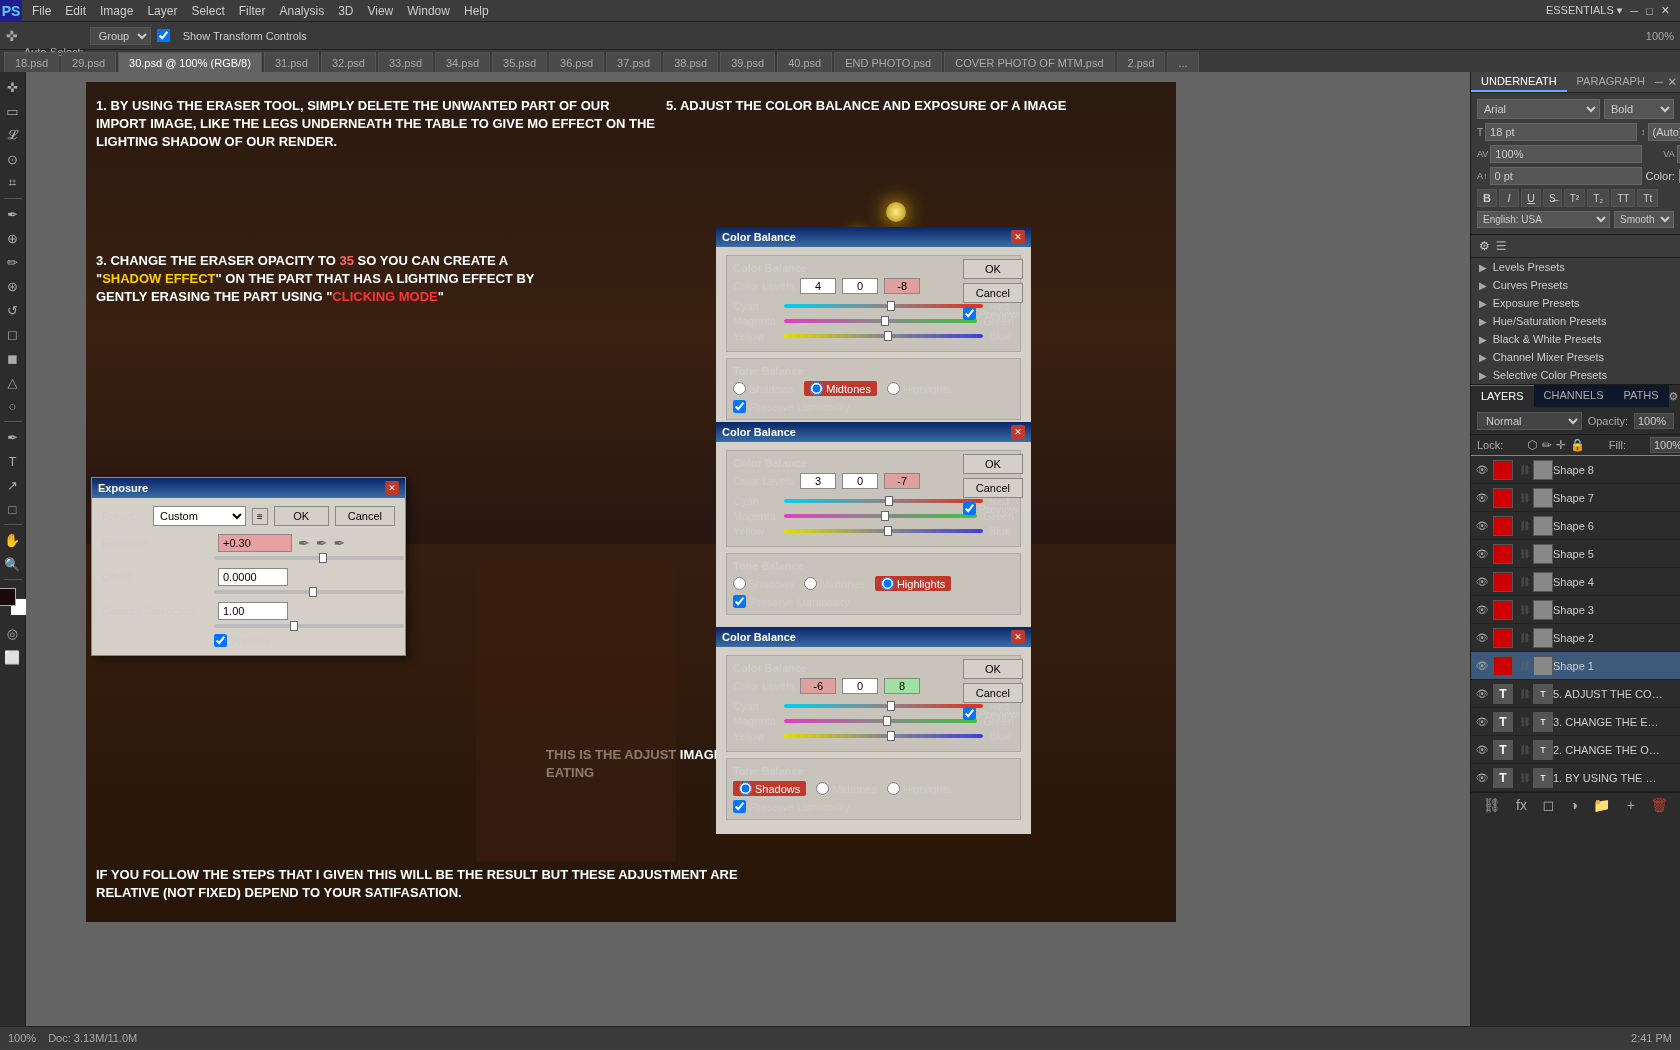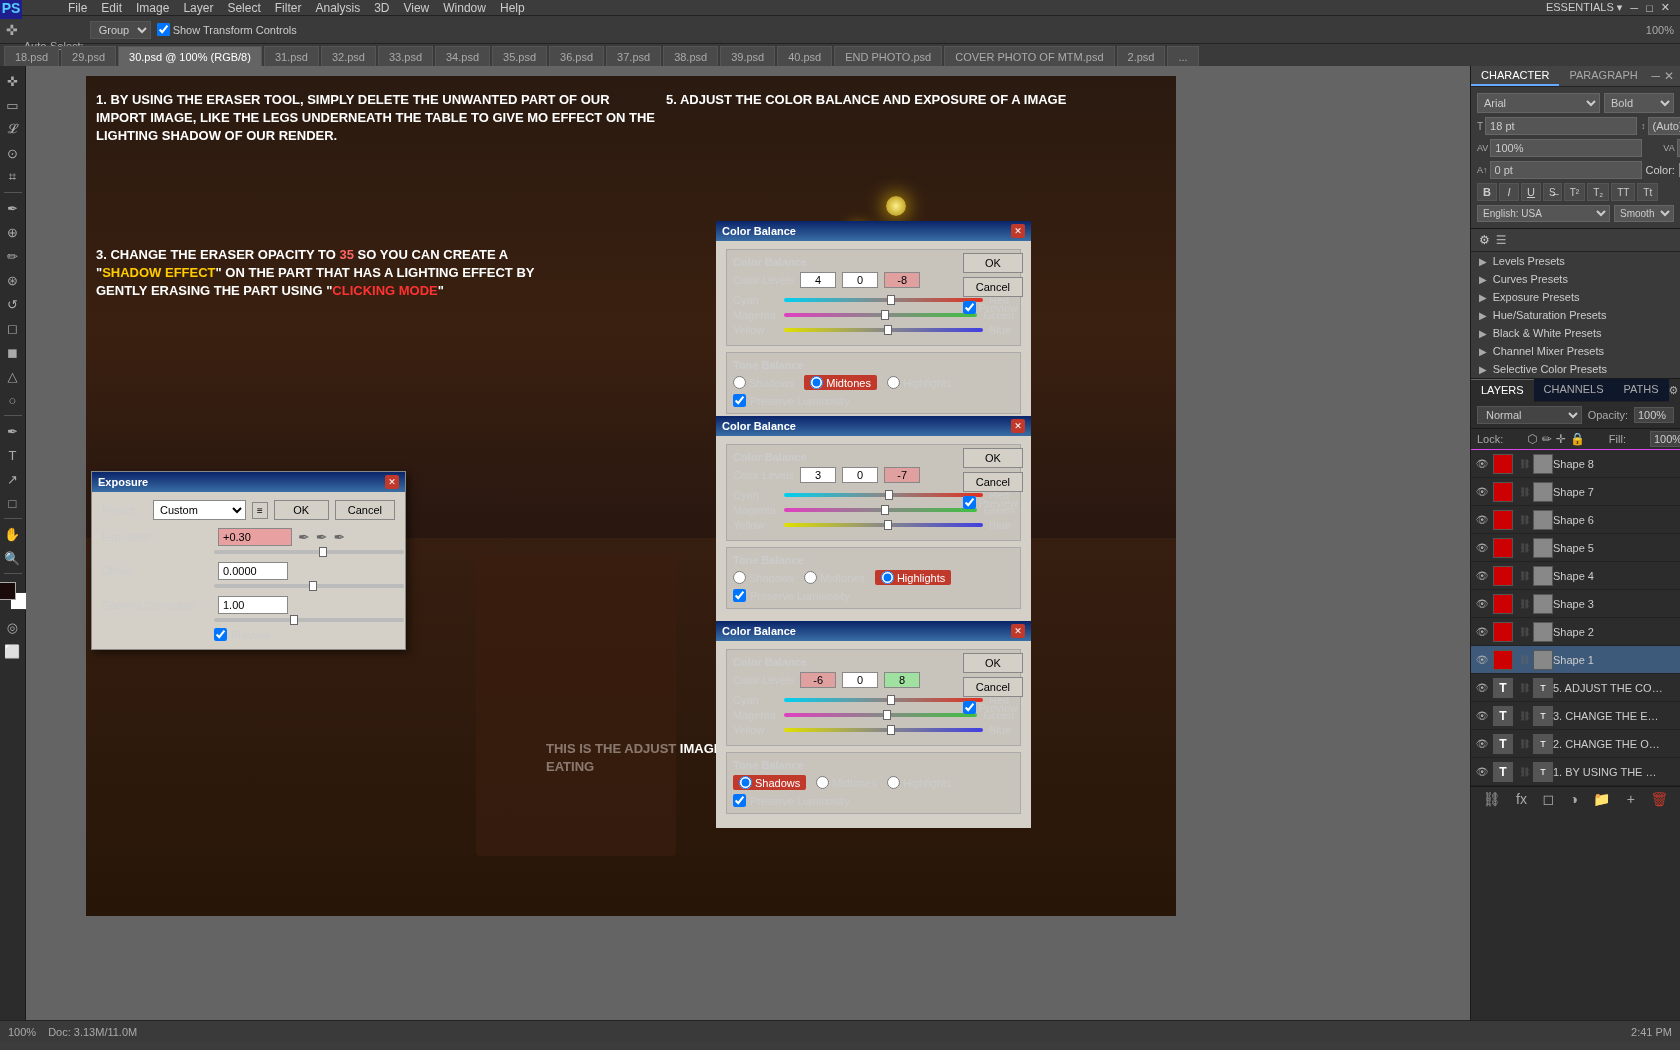--- a/index.html
+++ b/index.html
@@ -1,28 +1,28 @@
 <!DOCTYPE html>
 <html><head>
   <meta charset="utf-8">
   <style>
     * { margin: 0; padding: 0; box-sizing: border-box; }
     body { width: 1680px; height: 1050px; overflow: hidden; background: #3c3c3c; font-family: Arial, sans-serif; font-size: 11px; color: #ccc; }
 
     
-    #menu-bar { width: 100%; height: 16px; background: #3c3c3c; display: flex; align-items: center; border-bottom: 1px solid #222; gap: 36px; }
+    #menu-bar { width: 100%; height: 22px; background: #3c3c3c; display: flex; align-items: center; border-bottom: 1px solid #222; }
     #menu-bar .ps-logo { width: 22px; height: 22px; background: #1e1e8f; display: flex; align-items: center; justify-content: center; color: #5cf; font-weight: bold; font-size: 14px; }
     #menu-bar .menu-items { display: flex; gap: 14px; padding-left: 10px; }
     #menu-bar .menu-items span { color: #ccc; font-size: 12px; cursor: pointer; }
     .menu-right { margin-left: auto; padding-right: 10px; display: flex; gap: 8px; align-items: center; font-size: 11px; color: #ccc; }
 
     
     #options-bar { width: 100%; height: 28px; background: #3a3a3a; display: flex; align-items: center; padding: 0 6px; gap: 6px; border-bottom: 1px solid #222; }
     .options-select { background: #4a4a4a; border: 1px solid #555; color: #ccc; padding: 1px 4px; font-size: 11px; }
-    .options-checkbox-label { color: #ccc; font-size: 11px; display: flex; align-items: center; gap: 3px; }
+    .options-checkbox-label { color: #ccc; font-size: 11px; display: flex; align-items: center; gap: 13px; }
 
     
     #main { display: flex; width: 100%; height: calc(1050px - 22px - 28px - 22px - 24px); }
 
     
     #left-toolbar { width: 26px; background: #2c2c2c; display: flex; flex-direction: column; align-items: center; padding: 4px 0; gap: 2px; border-right: 1px solid #1a1a1a; }
     .tool-btn { width: 22px; height: 22px; background: transparent; border: none; cursor: pointer; display: flex; align-items: center; justify-content: center; color: #aaa; font-size: 13px; border-radius: 2px; }
     .tool-separator { width: 18px; height: 1px; background: #555; margin: 2px 0; }
 
     
@@ -216,20 +216,23 @@
 
         <div class="canvas-text" style="top:170px; left:10px; width:560px; font-size:13px;">
           3. CHANGE THE ERASER OPACITY TO <span style="color:#ff6666;">35</span> SO YOU CAN CREATE A<br>
           "<span style="color:#ffcc00;">SHADOW EFFECT</span>" ON THE PART THAT HAS A LIGHTING EFFECT BY<br>
           GENTLY ERASING THE PART USING "<span style="color:#ff3333;">CLICKING MODE</span>"
         </div>
 
         <div class="canvas-text" style="bottom:140px; left:460px; width:280px; font-size:13px;">THIS IS THE ADJUST IMAGE
 TOF A MAN EATING</div>
 
+        <div class="canvas-text" style="bottom:20px; left:10px; width:660px; font-size:13px;">IF YOU FOLLOW THE STEPS THAT I GIVEN THIS WILL BE THE RESULT
+BUT THESE ADJUSTMENT ARE RELATIVE (NOT FIXED) DEPEND TO YOUR
+SATIFASATION.</div>
 
         <div style="position:absolute; top:120px; right:270px; width:20px; height:20px; background: radial-gradient(circle, #ffee88, #aa8800); border-radius:50%; box-shadow: 0 0 20px #ffcc00;"></div>
         <div style="position:absolute; top:150px; right:310px; width:16px; height:16px; background: radial-gradient(circle, #ffee88, #aa8800); border-radius:50%; box-shadow: 0 0 15px #ffcc00;"></div>
         <div style="position:absolute; top:180px; right:280px; width:14px; height:14px; background: radial-gradient(circle, #ffee88, #aa8800); border-radius:50%; box-shadow: 0 0 12px #ffcc00;"></div>
 
         <div style="position:absolute; bottom:60px; left:390px; width:200px; height:300px; background: rgba(60,30,15,0.6); border-radius:4px;"></div>
       </div>
 
       <div id="exposure-dialog">
         <div class="ps-dialog-title">
@@ -494,21 +497,21 @@
         </div>
       </div>
 
     </div>
   </div>
 
   <div id="right-panel">
 
     <div id="char-panel">
       <div style="display:flex; background:#444; border-bottom:1px solid #222;">
-        <div class="panel-tab active">CHARACTER</div>
+        <div class="panel-tab active">UNDERNEATH</div>
         <div class="panel-tab">PARAGRAPH</div>
         <div style="margin-left:auto; display:flex; align-items:center; padding-right:6px; gap:4px;">
           <span style="color:#aaa; cursor:pointer; font-size:12px;">─</span>
           <span style="color:#aaa; cursor:pointer; font-size:12px;">✕</span>
         </div>
       </div>
       <div style="padding:6px; background:#3a3a3a;">
 
         <div style="display:flex; gap:4px; margin-bottom:4px;">
           <select style="flex:1; background:#555; border:1px solid #666; color:#ccc; padding:2px; font-size:11px;">

